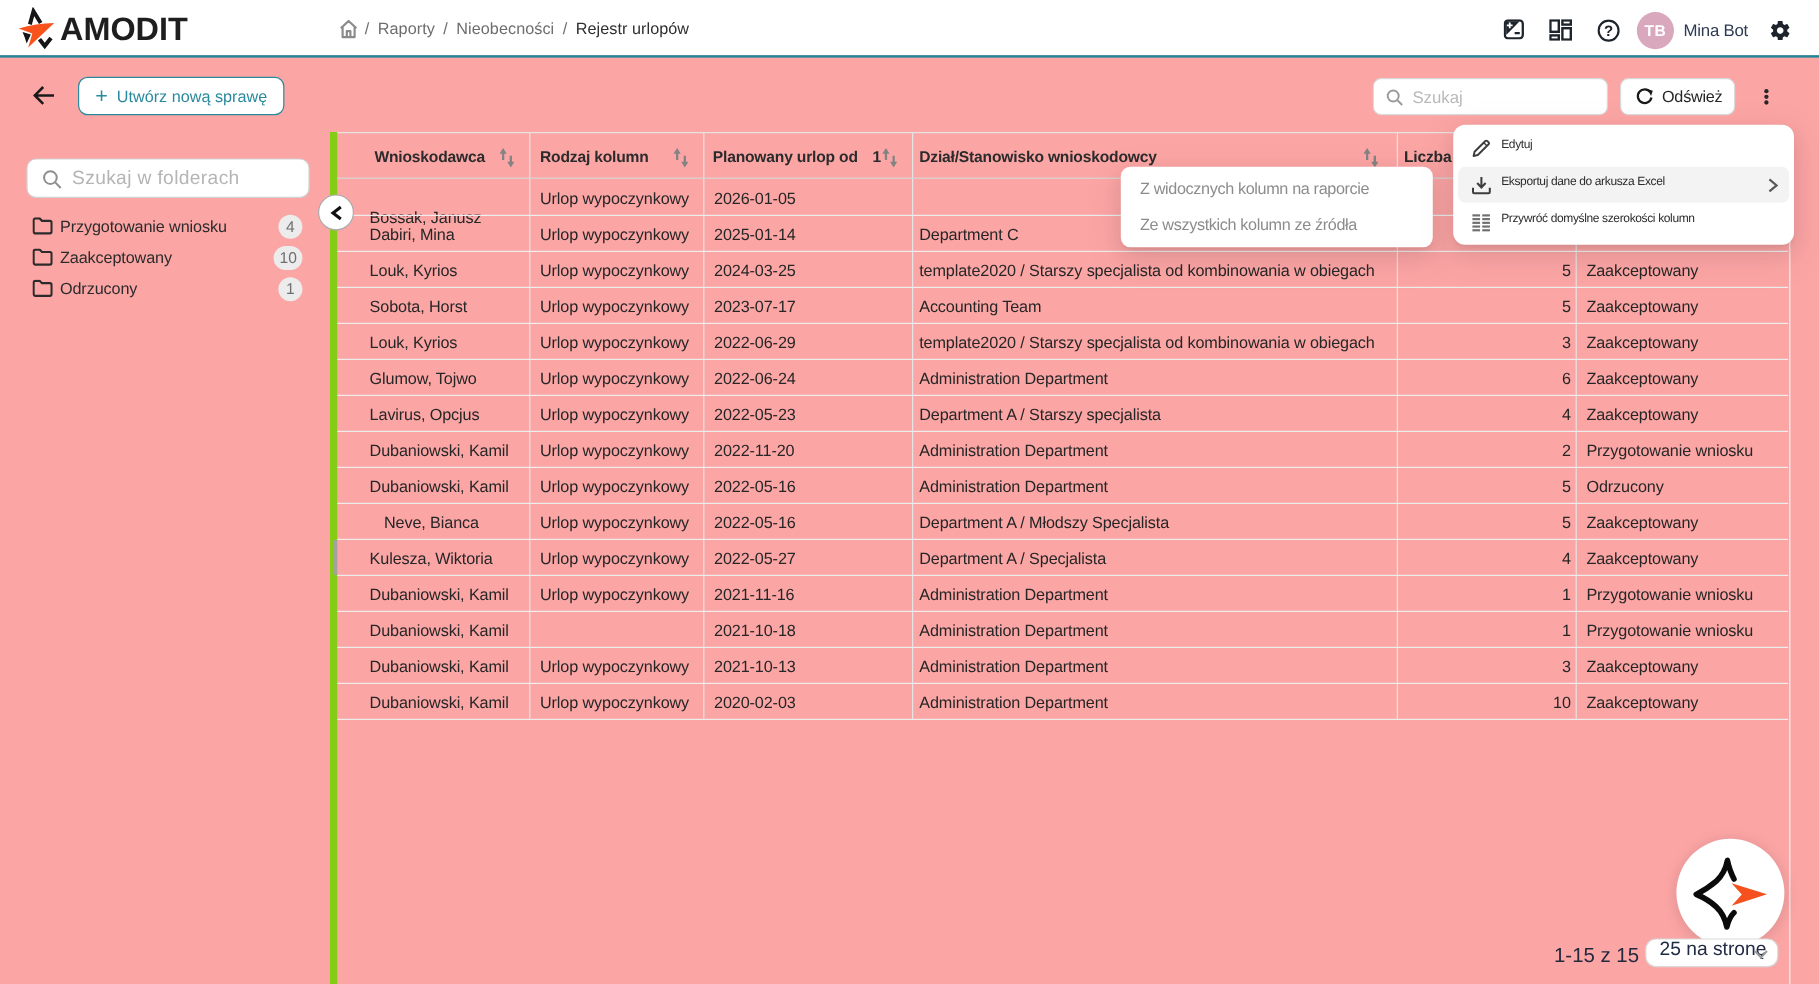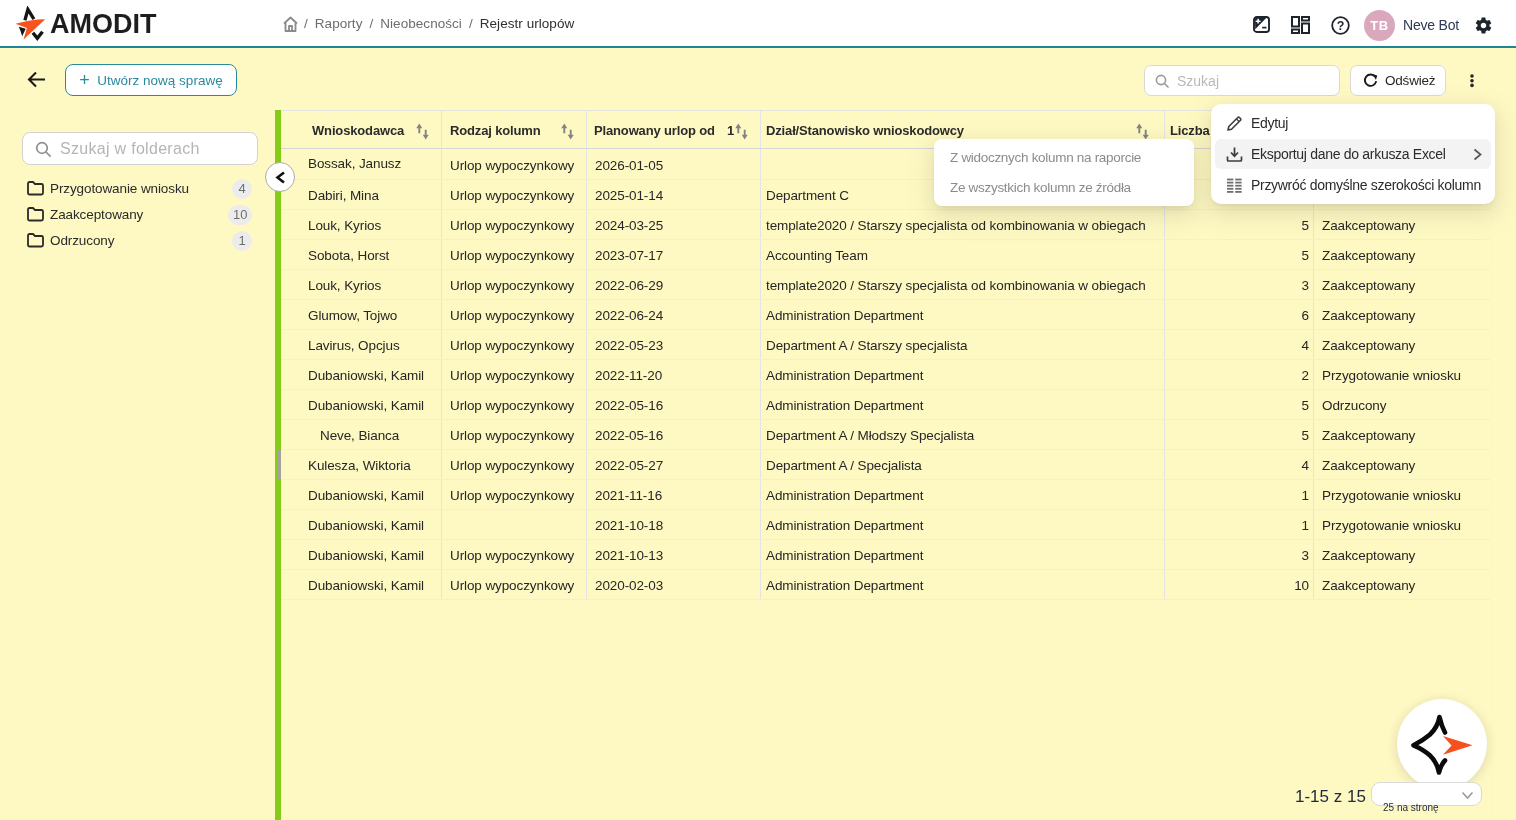--- a/index.html
+++ b/index.html
@@ -1,19 +1,19 @@
 <!DOCTYPE html>
 <html lang="pl"><head>
 <meta charset="utf-8">
 <title>AMODIT</title>
 <style>
 *{margin:0;padding:0;box-sizing:border-box;}
 html,body{width:1516px;height:820px;overflow:hidden;background:#fff;
   font-family:"Liberation Sans",sans-serif;}
-#app{position:relative;width:1516px;height:820px;background:#fef9c3;}
+#app{position:relative;width:1516px;height:820px;background:#fca5a5;}
 .abs{position:absolute;}
 
 #topbar{position:absolute;left:0;top:0;width:1516px;height:46px;background:#fff;}
 #tealline{position:absolute;left:0;top:46px;width:1516px;height:2px;background:#1d8799;}
 #logotext{position:absolute;left:50px;top:9px;font-size:27px;font-weight:bold;
   color:#1e1e1e;letter-spacing:0px;}
 #crumb{position:absolute;left:304px;top:16px;font-size:13.5px;color:#6d6d6d;letter-spacing:0.05px;}
 #crumb .cur{color:#2f2f2f;}
 #testbot{position:absolute;left:1403px;top:17px;font-size:14px;color:#2c3a52;letter-spacing:-0.2px;}
 #avatar{position:absolute;left:1364px;top:10px;width:31px;height:31px;border-radius:50%;
@@ -46,32 +46,32 @@
 #headrow{position:absolute;left:0;top:0;width:1209px;height:39px;border-top:1px solid #e4e4e4;
   border-bottom:1px solid #d6d6d6;}
 .hcell{position:absolute;top:12px;font-size:13px;font-weight:bold;color:#2b2b2b;letter-spacing:-0.15px;white-space:nowrap;}
 .cell{position:absolute;font-size:13.5px;color:#262626;letter-spacing:-0.1px;white-space:nowrap;padding-top:1.5px;}
 #rowind{position:absolute;left:-3px;top:340px;width:3px;height:29px;background:#a5a29d;}
 
 #menu{position:absolute;left:1211px;top:104px;width:284px;height:100px;background:#fff;
   border-radius:10px;box-shadow:0 3px 6px -4px rgba(0,0,0,.12),0 6px 16px 0 rgba(0,0,0,.08),
   0 9px 28px 8px rgba(0,0,0,.05);z-index:40;}
 .mitem{position:absolute;left:4px;width:276px;height:30px;}
-.mitem .txt{position:absolute;left:36px;top:7px;font-size:14px;color:#2b2b2b;letter-spacing:-0.3px;white-space:nowrap;}
+.mitem .txt{position:absolute;left:36px;top:7px;font-size:10px;color:#2b2b2b;letter-spacing:-0.3px;white-space:nowrap;}
 #submenu{position:absolute;left:934px;top:139px;width:260px;height:67px;background:#fff;
   border-radius:8px;box-shadow:0 3px 6px -4px rgba(0,0,0,.12),0 6px 16px 0 rgba(0,0,0,.08),
   0 9px 28px 8px rgba(0,0,0,.05);z-index:39;}
 .sitem{position:absolute;left:16px;font-size:13.5px;color:#8c8c8c;letter-spacing:-0.3px;white-space:nowrap;}
 
 #fab{position:absolute;left:1397px;top:699px;width:90px;height:90px;border-radius:50%;background:#fff;
   box-shadow:0 2px 12px rgba(0,0,0,0.14);z-index:20;}
 #pgtext{position:absolute;left:1295px;top:787px;font-size:17px;color:#20293d;z-index:21;}
 #pgsel{position:absolute;left:1371px;top:782px;width:111px;height:24px;border:1px solid #d9d9d9;
   border-radius:9px;background:#fff;z-index:21;}
-#pgsel .lbl{position:absolute;left:11px;top:19px;font-size:10px;color:#212c44;}
+#pgsel .lbl{position:absolute;left:11px;top:0;font-size:16px;color:#212c44;}
 </style>
 </head>
 <body>
 <div id="app">
 
 <div id="topbar">
   <svg class="abs" style="left:12px;top:6px" width="38" height="38" viewBox="0 0 38 38">
     <path d="M3.5,17.8 Q18,13.4 33.2,13.2 L11.5,33.6 L14.9,21.9 Z" fill="#f8531d"></path>
     <polyline points="12.9,14.3 15.9,3.4 21.9,13.2" fill="none" stroke="#151515" stroke-width="3.3"></polyline>
     <path d="M6.8,20.7 L13.7,22.8 L10.2,30.3 L8.7,25.4 Z" fill="#151515"></path>
@@ -94,21 +94,21 @@
     <rect x="1" y="1" width="7" height="9.5" fill="none" stroke="#1e242b" stroke-width="2"></rect>
     <rect x="1" y="13.5" width="7" height="3.5" fill="none" stroke="#1e242b" stroke-width="2"></rect>
     <rect x="11" y="1" width="7" height="3.5" fill="none" stroke="#1e242b" stroke-width="2"></rect>
     <rect x="11" y="7.5" width="7" height="9.5" fill="none" stroke="#1e242b" stroke-width="2"></rect>
   </svg>
   <svg class="abs" style="left:1331px;top:16px" width="19" height="19" viewBox="0 0 19 19">
     <circle cx="9.5" cy="9.5" r="8.3" fill="none" stroke="#1e242b" stroke-width="1.8"></circle>
     <text x="9.5" y="14" text-anchor="middle" font-size="12.5" font-weight="bold" font-family="Liberation Sans,sans-serif" fill="#1e242b">?</text>
   </svg>
   <div id="avatar">TB</div>
-  <div id="testbot">Neve Bot</div>
+  <div id="testbot">Mina Bot</div>
   <svg class="abs" style="left:1474px;top:16px" width="19" height="19" viewBox="0 0 24 24">
     <path fill="#1e242b" d="M19.43 12.98c.04-.32.07-.64.07-.98s-.03-.66-.07-.98l2.11-1.65c.19-.15.24-.42.12-.64l-2-3.46c-.12-.22-.39-.3-.61-.22l-2.49 1c-.52-.4-1.08-.73-1.69-.98l-.38-2.65C14.46 2.18 14.25 2 14 2h-4c-.25 0-.46.18-.49.42l-.38 2.65c-.61.25-1.17.59-1.69.98l-2.49-1c-.23-.09-.49 0-.61.22l-2 3.46c-.13.22-.07.49.12.64l2.11 1.65c-.04.32-.07.65-.07.98s.03.66.07.98l-2.11 1.65c-.19.15-.24.42-.12.64l2 3.46c.12.22.39.3.61.22l2.49-1c.52.4 1.08.73 1.69.98l.38 2.65c.03.24.24.42.49.42h4c.25 0 .46-.18.49-.42l.38-2.65c.61-.25 1.17-.59 1.69-.98l2.49 1c.23.09.49 0 .61-.22l2-3.46c.12-.22.07-.49-.12-.64l-2.11-1.65zM12 15.5c-1.93 0-3.5-1.57-3.5-3.5s1.57-3.5 3.5-3.5 3.5 1.57 3.5 3.5-1.57 3.5-3.5 3.5z"></path>
   </svg>
 </div>
 <div id="tealline"></div>
 
 <svg class="abs" style="left:26px;top:69px" width="21" height="21" viewBox="0 0 21 21">
   <path d="M19,10.5 H3 M10,3.5 L3,10.5 L10,17.5" fill="none" stroke="#1a1a1a" stroke-width="2.1"></path>
 </svg>
 <div id="newbtn"><span style="font-size:18px;position:relative;top:1px;">+</span>&nbsp;&nbsp;Utwórz nową sprawę</div>
@@ -202,21 +202,21 @@
   <svg class="abs" style="left:855px;top:12px" width="13" height="17" viewBox="0 0 13 17">
           <path d="M3.3,4 V10.3" stroke="#838383" stroke-width="1.9" fill="none"></path>
           <path d="M0.3,5.2 L3.3,0.4 L6.3,5.2 Z" fill="#838383"></path>
           <path d="M9.7,6.7 V13" stroke="#838383" stroke-width="1.9" fill="none"></path>
           <path d="M6.7,11.8 L9.7,16.6 L12.7,11.8 Z" fill="#838383"></path>
         </svg>
   <div class="hcell" style="left:889px">Liczba dni</div>
   </div>
   <div id="rowind"></div>
   <div id="rows">
-  <div class="cell" style="left:27px;top:44px">Bossak, Janusz</div>
+  <div class="cell" style="left:27px;top:62px">Bossak, Janusz</div>
   <div class="cell" style="left:169px;top:46px">Urlop wypoczynkowy</div>
   <div class="cell" style="left:314px;top:46px">2026-01-05</div>
   <div class="cell" style="left:27px;top:76px">Dabiri, Mina</div>
   <div class="cell" style="left:169px;top:76px">Urlop wypoczynkowy</div>
   <div class="cell" style="left:314px;top:76px">2025-01-14</div>
   <div class="cell" style="left:485px;top:76px">Department C</div>
   <div class="cell" style="left:27px;top:106px">Louk, Kyrios</div>
   <div class="cell" style="left:169px;top:106px">Urlop wypoczynkowy</div>
   <div class="cell" style="left:314px;top:106px">2024-03-25</div>
   <div class="cell" style="left:485px;top:106px">template2020 / Starszy specjalista od kombinowania w obiegach</div>

